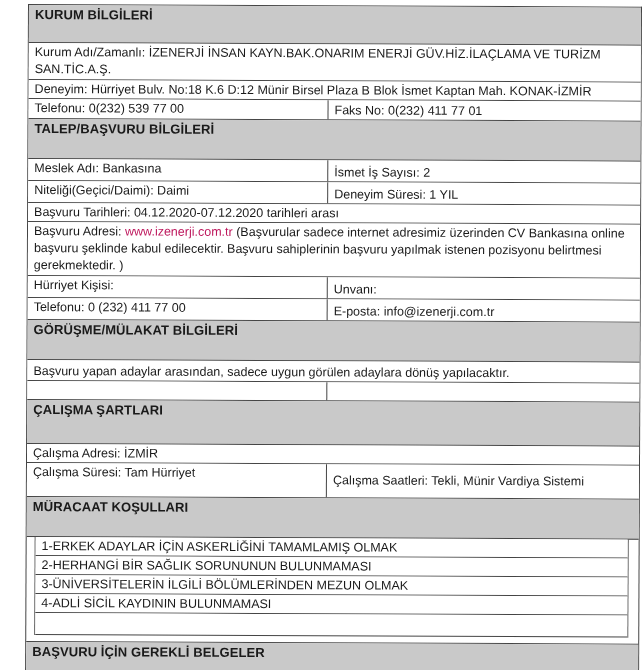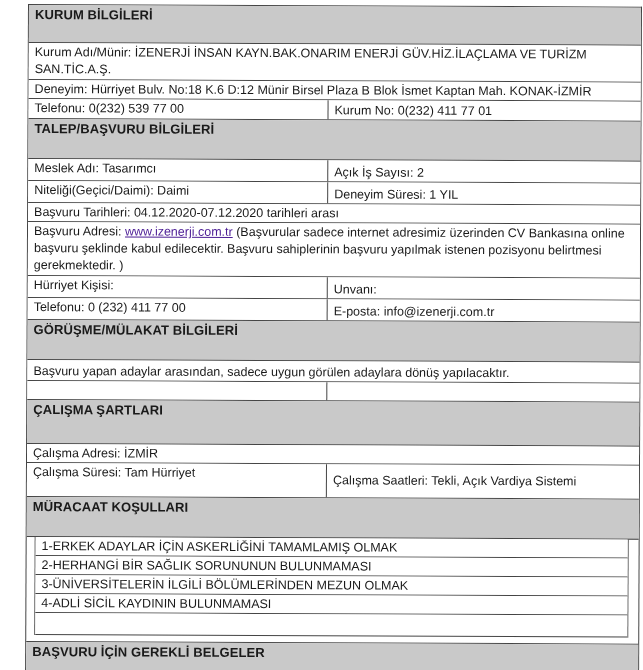--- a/index.html
+++ b/index.html
@@ -25,67 +25,67 @@
       display: flex; border-bottom: 1px solid #444; min-height: 17px;
       background: #fff;
     }
     .cell {
       padding: 1px 6px; box-sizing: border-box; line-height: 16px;
     }
     .cell.left { width: 300px; border-right: 1px solid #444; }
     .cell.right { flex: 1; padding-top: 4px; }
     .cell.full { flex: 1; }
     .multi { line-height: 17px; }
-    a.link { color: #4c1d95; text-decoration: underline; }
+    a.link { color: #be185d; }
     .b { font-weight: normal; }
     .inner {
       margin: 0 10px 0 8px; border-left: 1px solid #444; border-right: 1px solid #444;
     }
     .inner .row { min-height: 17px; }
     .inner .row.blank { height: 21px; }
     .blank-row { height: 18px; }
     .tall { min-height: 33px; }
   </style>
 </head>
 <body>
 
 <div class="doc">
 
   <div class="sec-head first">KURUM BİLGİLERİ</div>
   <div class="row">
     <div class="cell full multi">
-      <span>Kurum Adı/Münir:</span>
+      <span>Kurum Adı/Zamanlı:</span>
       <span>İZENERJİ İNSAN KAYN.BAK.ONARIM ENERJİ GÜV.HİZ.İLAÇLAMA VE TURİZM SAN.TİC.A.Ş.</span>
     </div>
   </div>
   <div class="row">
     <div class="cell full">
       <span>Deneyim:</span>
       <span>Hürriyet Bulv. No:18 K.6 D:12 Münir Birsel Plaza B Blok İsmet Kaptan Mah. KONAK-İZMİR</span>
     </div>
   </div>
   <div class="row">
     <div class="cell left">
       <span>Telefonu:</span>
       <span>0(232) 539 77 00</span>
     </div>
     <div class="cell right" style="padding-top:2px">
-      <span>Kurum No:</span>
+      <span>Faks No:</span>
       <span>0(232) 411 77 01</span>
     </div>
   </div>
 
   <div class="sec-head">TALEP/BAŞVURU BİLGİLERİ</div>
   <div class="row">
     <div class="cell left">
       <span>Meslek Adı:</span>
-      <span>Tasarımcı</span>
+      <span>Bankasına</span>
     </div>
     <div class="cell right">
-      <span>Açık İş Sayısı:</span>
+      <span>İsmet İş Sayısı:</span>
       <span>2</span>
     </div>
   </div>
   <div class="row">
     <div class="cell left">
       <span>Niteliği(Geçici/Daimi):</span>
       <span>Daimi</span>
     </div>
     <div class="cell right">
       <span>Deneyim Süresi:</span>
@@ -146,21 +146,21 @@
       <span>İZMİR</span>
     </div>
   </div>
   <div class="row tall">
     <div class="cell left">
       <span>Çalışma Süresi:</span>
       <span>Tam Hürriyet</span>
     </div>
     <div class="cell right" style="padding-top:8px">
       <span>Çalışma Saatleri:</span>
-      <span>Tekli, Açık Vardiya Sistemi</span>
+      <span>Tekli, Münir Vardiya Sistemi</span>
     </div>
   </div>
 
   <div class="sec-head">MÜRACAAT KOŞULLARI</div>
   <div class="inner">
     <div class="row">
       <div class="cell full"><span class="b">1</span><span>-ERKEK ADAYLAR İÇİN ASKERLİĞİNİ TAMAMLAMIŞ OLMAK</span></div>
     </div>
     <div class="row">
       <div class="cell full"><span class="b">2</span><span>-HERHANGİ BİR SAĞLIK SORUNUNUN BULUNMAMASI</span></div>

